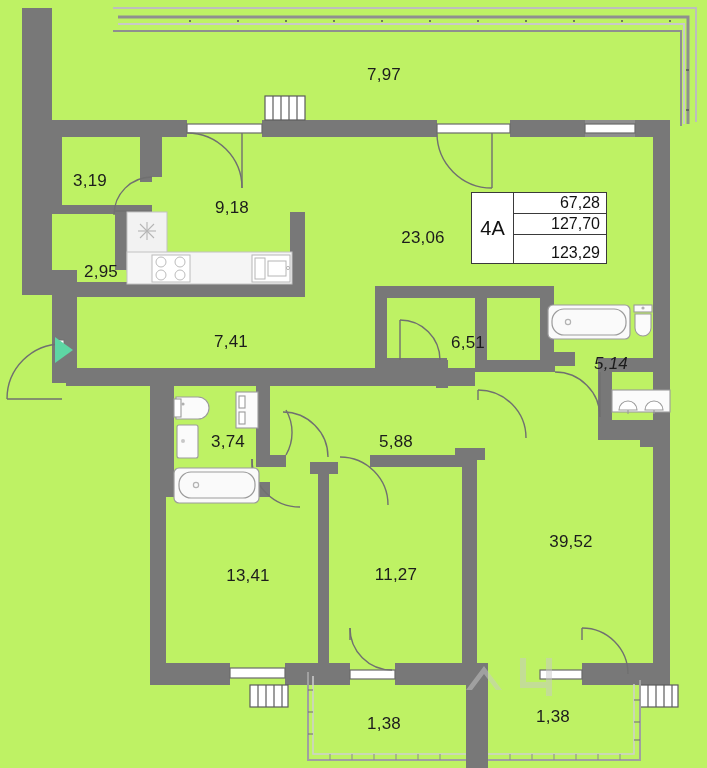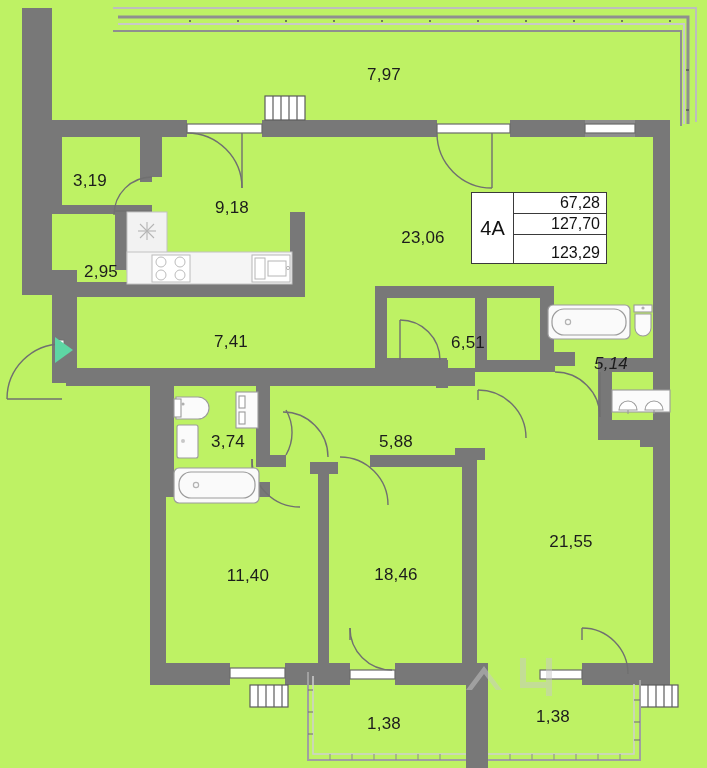--- a/index.html
+++ b/index.html
@@ -431,23 +431,23 @@
   <div class="area-label" style="left:384px; top:75px;">7,97</div>
   <div class="area-label" style="left:90px;  top:181px;text-align:right;">3,19</div>
   <div class="area-label" style="left:101px; top:272px;">2,95</div>
   <div class="area-label" style="left:232px; top:208px;">9,18</div>
   <div class="area-label" style="left:423px; top:211px;margin-top:27px;">23,06</div>
   <div class="area-label" style="left:231px; top:342px;">7,41</div>
   <div class="area-label" style="left:468px; top:343px;">6,51</div>
   <div class="area-label" style="left:611px; top:364px;font-style:italic;">5,14</div>
   <div class="area-label" style="left:228px; top:442px;">3,74</div>
   <div class="area-label" style="left:396px; top:435px;margin-top:7px;">5,88</div>
-  <div class="area-label" style="left:248px; top:576px;">11,40</div>
-  <div class="area-label" style="left:396px; top:575px;">18,46</div>
-  <div class="area-label" style="left:571px; top:542px;">21,55</div>
+  <div class="area-label" style="left:248px; top:576px;">13,41</div>
+  <div class="area-label" style="left:396px; top:575px;">11,27</div>
+  <div class="area-label" style="left:571px; top:542px;">39,52</div>
   <div class="area-label" style="left:384px; top:724px;">1,38</div>
   <div class="area-label" style="left:553px; top:717px;">1,38</div>
 
   <div id="spec-table">
     <div class="spec-type">4A</div>
     <div class="spec-values">
       <div>67,28</div>
       <div>127,70</div>
       <div>123,29</div>
     </div>

